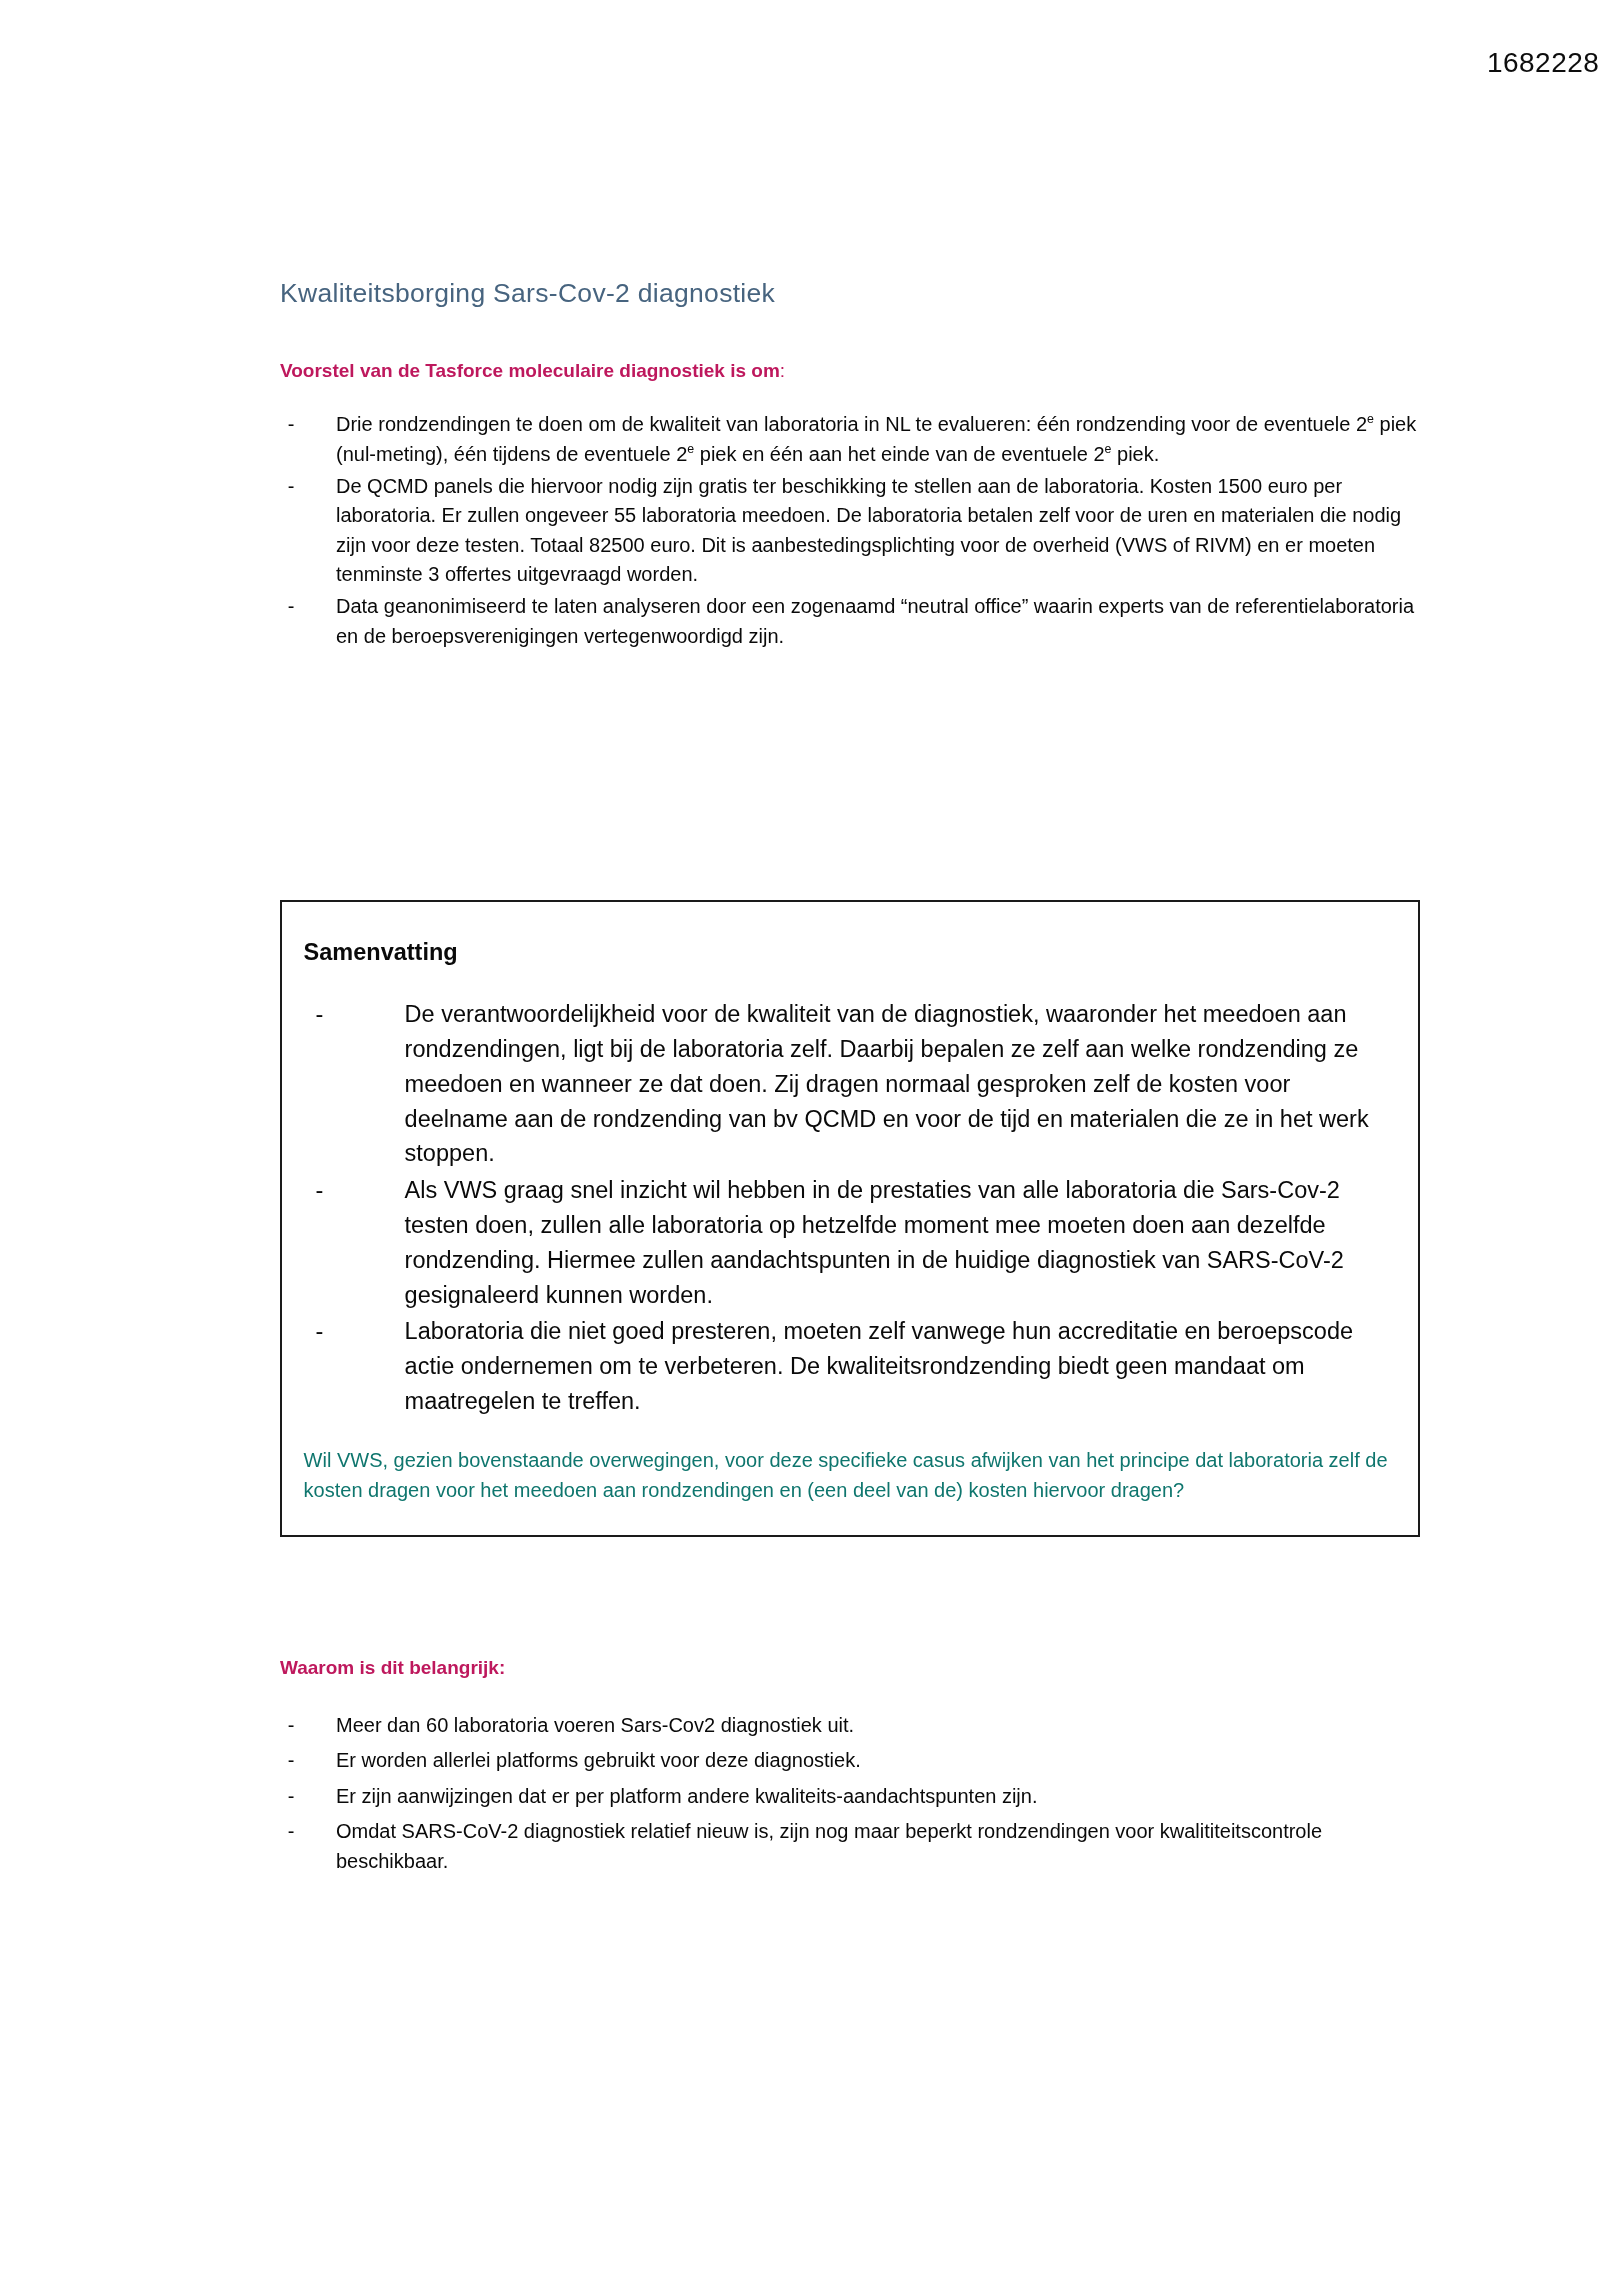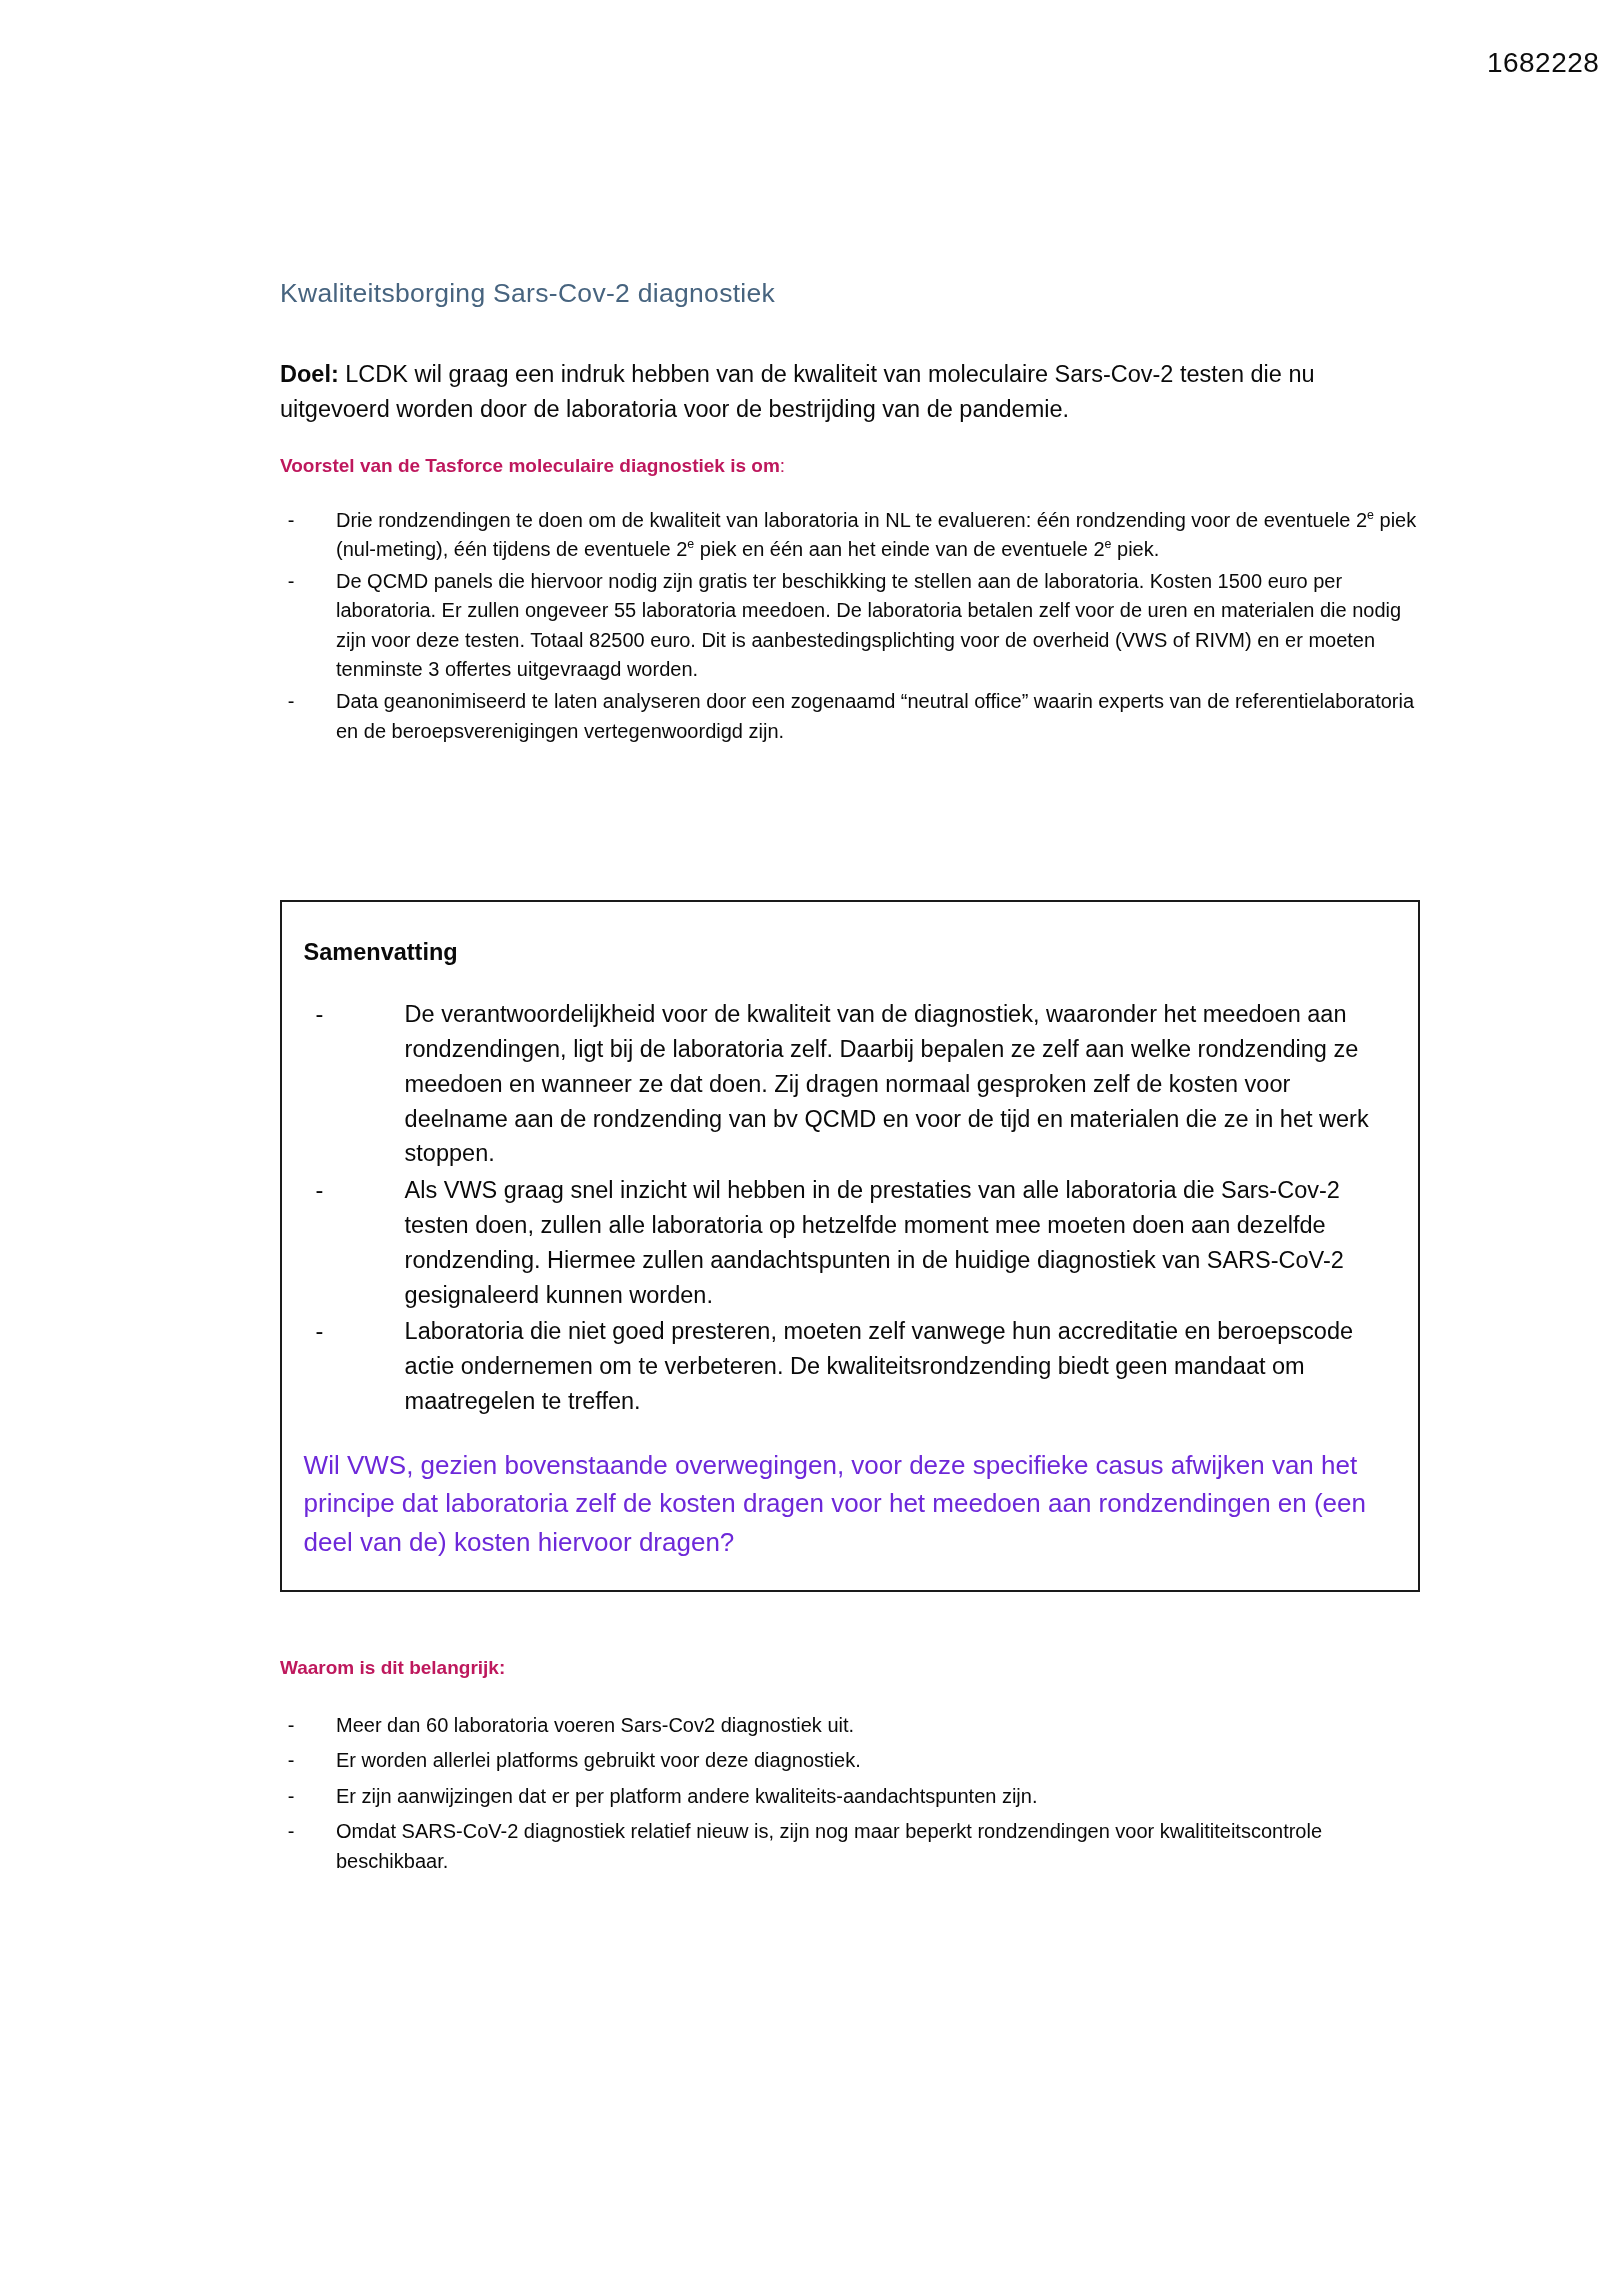--- a/index.html
+++ b/index.html
@@ -133,24 +133,24 @@
     color: #0a0a0a;
   }
   .summary-box h4 {
     font-size: 23.5px;
     font-weight: bold;
     margin: 0 0 25.5px 0;
     line-height: 1.4;
     color: #0a0a0a;
   }
   .summary-box p.box-para {
-    font-size: 26px;
+    font-size: 20px;
     line-height: 1.48;
     margin: 0;
-    color: #6d28d9;
+    color: #0f766e;
   }
 
   
   .bottom-section {
     position: absolute;
     left: 280px;
     top: 1654px;
     width: 1140px;
   }
   .bottom-section h2.section-head { margin-bottom: 29px; }
@@ -160,21 +160,20 @@
 <body>
 
 <div class="page">
 
   <div class="doc-header">1682228</div>
 
   <div class="content">
 
     <h1 class="doc-title">Kwaliteitsborging Sars-Cov-2 diagnostiek</h1>
 
-    <p class="body-text"><span class="lead">Doel:</span><span> LCDK wil graag een indruk hebben van de kwaliteit van moleculaire  Sars-Cov-2 testen die nu uitgevoerd worden door de laboratoria voor de bestrijding van de pandemie.</span></p>
 
     <h2 class="section-head"><span>Voorstel van de Tasforce moleculaire diagnostiek is om</span><span class="regular">:</span></h2>
 
     <ul class="dash-list">
       <li><span>Drie rondzendingen te doen om de kwaliteit van laboratoria in NL te evalueren: één rondzending voor de eventuele 2</span><sup class="ord">e</sup><span> piek (nul-meting), één tijdens de eventuele 2</span><sup class="ord">e</sup><span> piek en één aan het einde van de eventuele 2</span><sup class="ord">e</sup><span> piek.</span></li>
       <li>De QCMD panels die hiervoor nodig zijn gratis ter beschikking te stellen aan de laboratoria. Kosten 1500 euro per laboratoria. Er zullen ongeveer 55 laboratoria meedoen. De laboratoria betalen zelf voor de uren en materialen die nodig zijn voor deze testen. Totaal 82500 euro. Dit is aanbestedingsplichting voor de overheid (VWS of RIVM) en er moeten tenminste 3 offertes uitgevraagd worden.</li>
       <li>Data geanonimiseerd te laten analyseren door een  zogenaamd “neutral office” waarin experts van de referentielaboratoria en de beroepsverenigingen vertegenwoordigd zijn.</li>
     </ul>
 
   </div>

